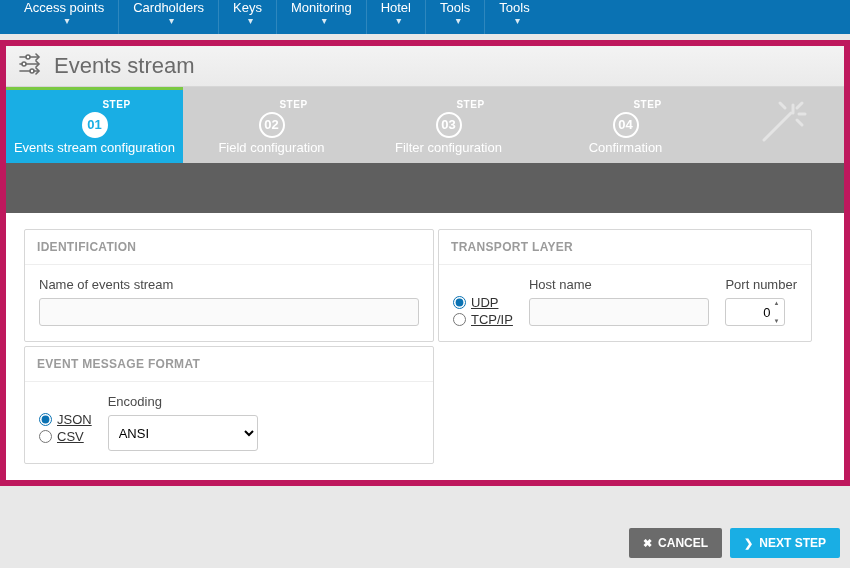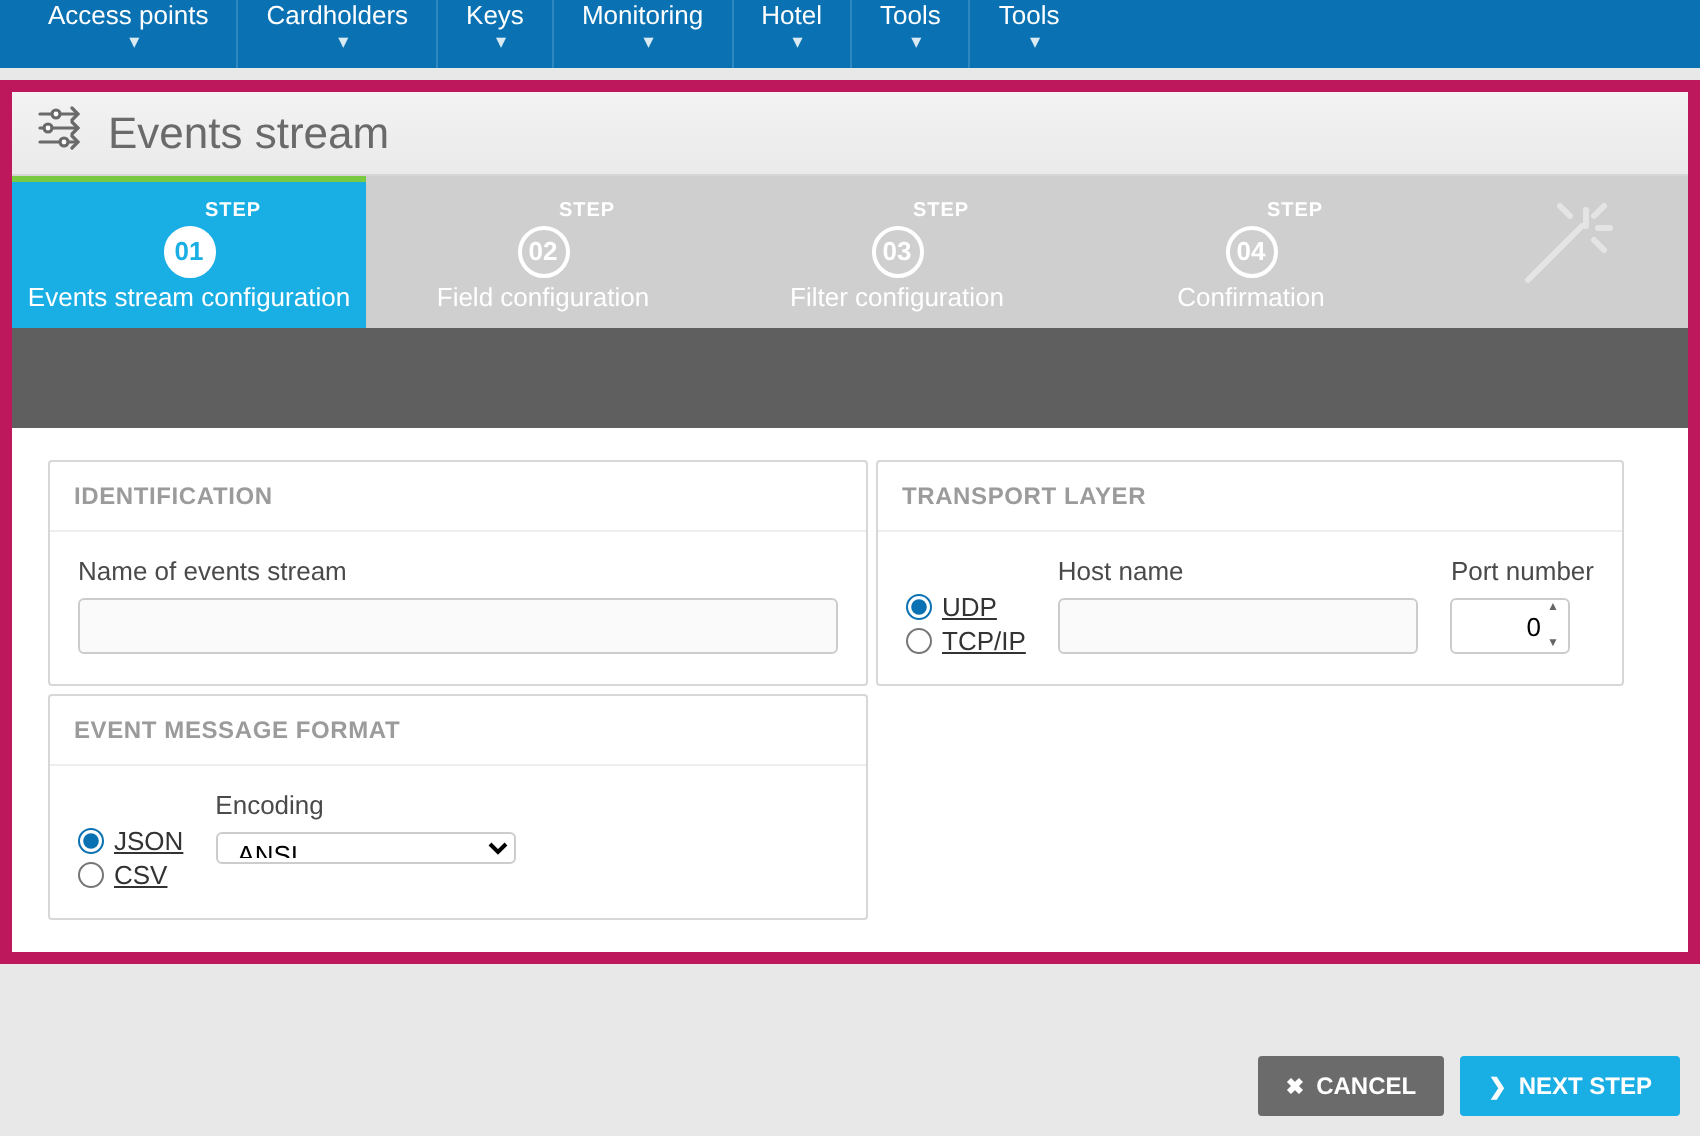--- a/index.html
+++ b/index.html
@@ -38,21 +38,21 @@
   .field-label { font-size:13px; color:#4a4a4a; margin-bottom:6px; display:block; }
   .text-input { width:100%; height:28px; border:1px solid #ccc; border-radius:3px; padding:4px 6px; font-size:13px; background:#fafafa; }
 
   .radio-row { display:flex; align-items:center; gap:5px; font-size:13px; color:#333; margin-bottom:2px;text-decoration:underline; }
   .radio-row input { accent-color:#0a72b3; }
 
   .flex-cols { display:flex; gap:16px; }
   .col-auto { flex:0 0 auto; }
   .col-grow { flex:1; }
 
-  select { height:16px; width:150px; border:1px solid #ccc; border-radius:3px; padding:2px 6px; font-size:13px; background:#fff; }
+  select { height:36px; width:150px; border:1px solid #ccc; border-radius:3px; padding:2px 6px; font-size:13px; background:#fff; }
 
   .port-box { position:relative; width:60px; display:flex; }
   .port-input { width:100%; height:28px; border:1px solid #ccc; border-radius:3px; padding:2px 14px 2px 6px; text-align:right; font-size:13px; }
   .spinner { position:absolute; right:2px; top:2px; bottom:2px; width:10px; display:flex; flex-direction:column; justify-content:space-between; }
   .spinner span { font-size:6px; line-height:1; color:#666; cursor:pointer; }
 
   .footer { position:absolute; bottom:10px; right:10px; display:flex; gap:8px; }
   .btn { height:30px; padding:0 14px; font-size:12px; font-weight:bold; border:none; border-radius:2px; display:flex; align-items:center; gap:6px; cursor:pointer; color:#fff; }
   .btn-cancel { background:#6b6b6b; }
   .btn-next { background:#19aee4; }

